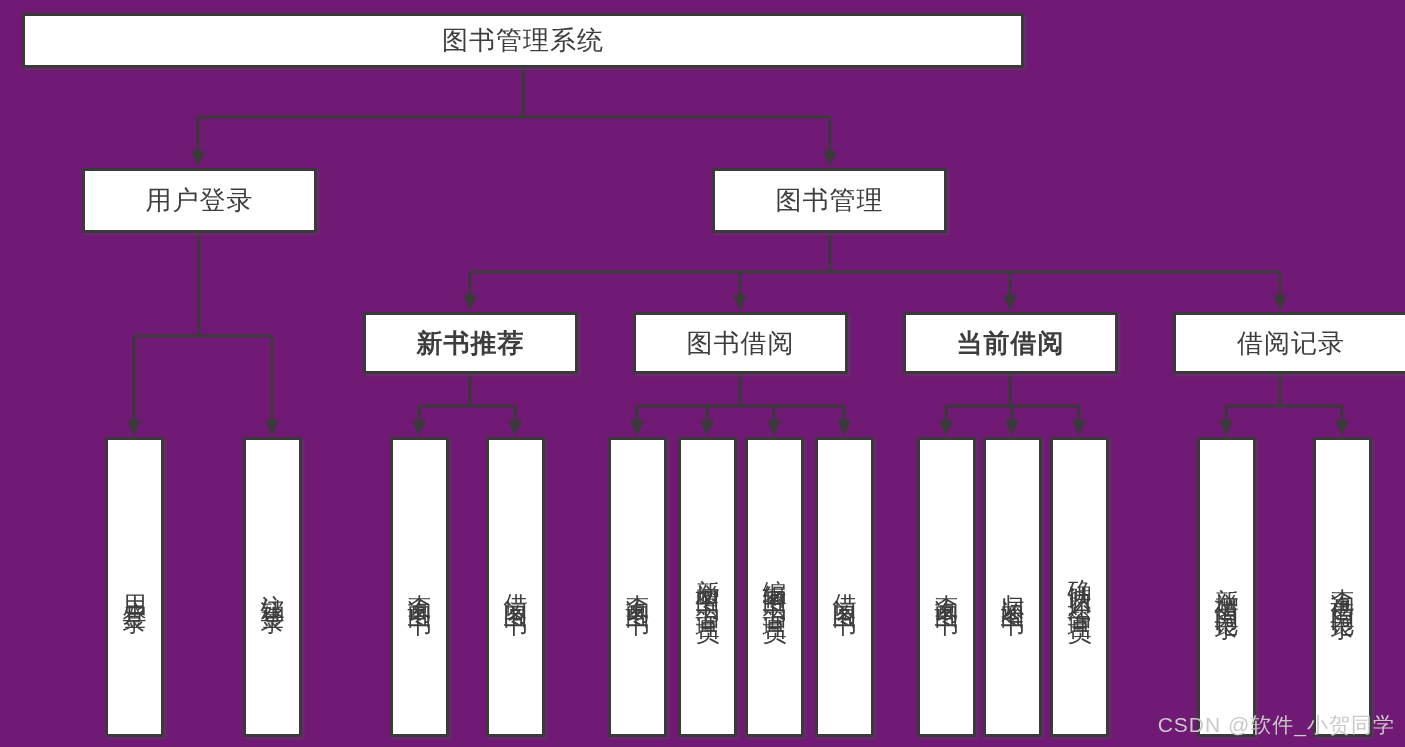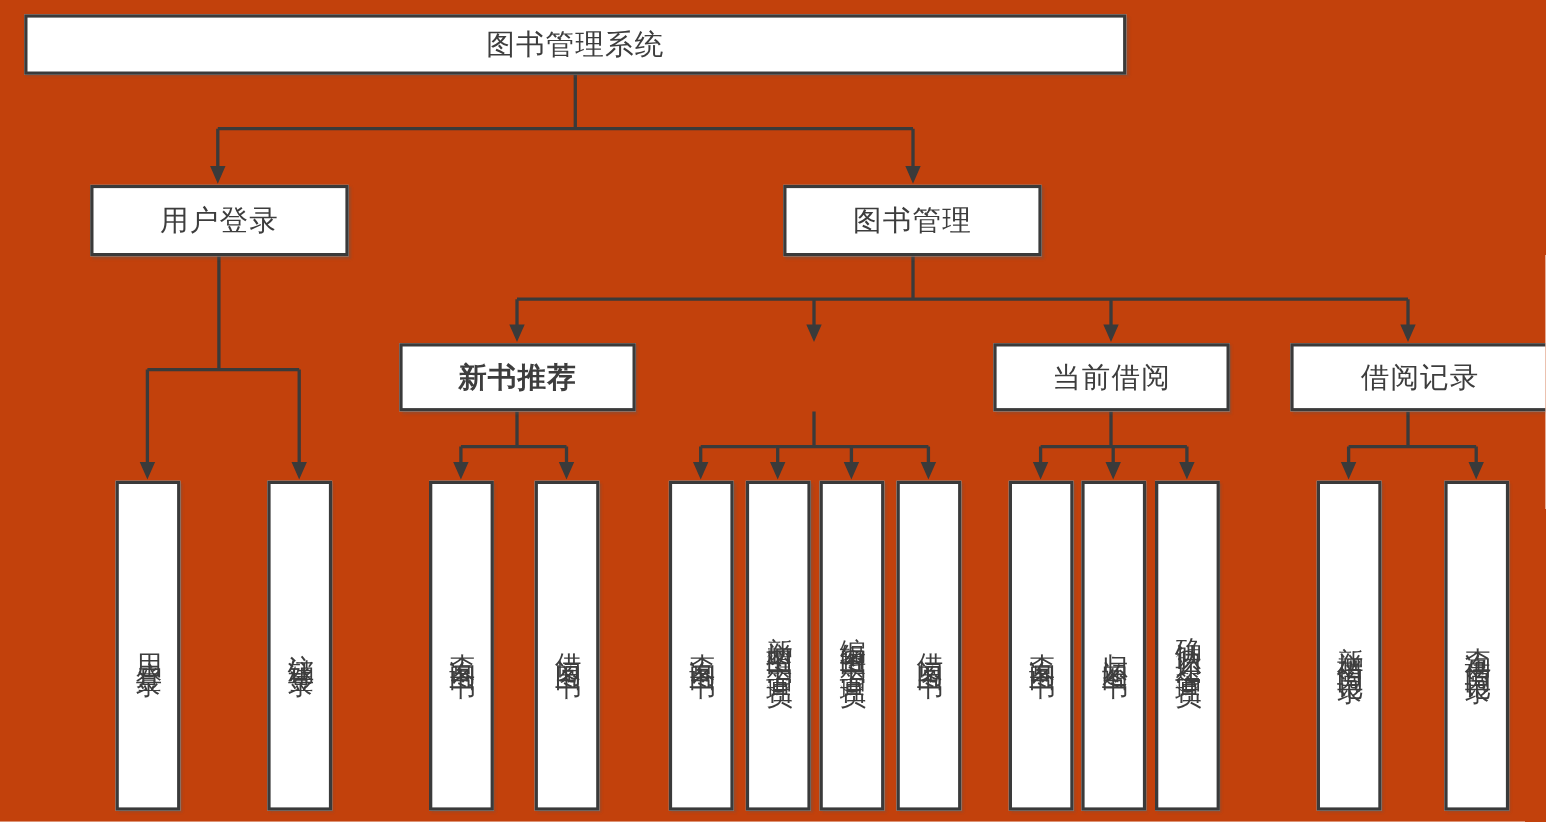--- a/index.html
+++ b/index.html
@@ -1,20 +1,20 @@
 <!DOCTYPE html>
 <html><head>
 <meta charset="utf-8">
 <style>
   html, body { margin: 0; padding: 0; background: #ffffff; }
   .stage {
     position: relative;
     width: 1405px;
     height: 747px;
-    background: #c2410c;
+    background: #701a75;
     font-family: "Liberation Sans", sans-serif;
     overflow: hidden;
   }
   .wires {
     position: absolute;
     left: 0; top: 0;
     width: 1405px; height: 747px;
     z-index: 1;
   }
   .node {
@@ -82,21 +82,24 @@
   <div class="node h-node" style="left:82px; top:168px; width:235px; height:65px;">
     <span>用户登录</span>
   </div>
   <div class="node h-node" style="left:712px; top:168px; width:235px; height:65px;align-items:center;">
     <span>图书管理</span>
   </div>
 
   <div class="node h-node" style="left:363px; top:312px; width:215px; height:62px;font-weight:bold;">
     <span>新书推荐</span>
   </div>
-  <div class="node h-node" style="left:903px; top:312px; width:215px; height:62px;">
+  <div class="node h-node" style="left:633px; top:312px; width:215px; height:62px;">
+    <span>图书借阅</span>
+  </div>
+  <div class="node h-node" style="left:903px; top:312px; width:215px; height:62px;font-weight:bold;">
     <span>当前借阅</span>
   </div>
   <div class="node h-node" style="left:1173px; top:312px; width:236px; height:62px;">
     <span>借阅记录</span>
   </div>
 
   <div class="node v-node" style="left:105px;">
     <span>用户登录</span>
   </div>
   <div class="node v-node" style="left:243px;">
@@ -133,14 +136,15 @@
     <span>确认归还（管理员）</span>
   </div>
 
   <div class="node v-node" style="left:1197px;">
     <span>新增借阅记录</span>
   </div>
   <div class="node v-node" style="left:1313px;">
     <span>查询借阅记录</span>
   </div>
 
+  <div class="watermark">CSDN @软件_小贺同学</div>
 
 </div>
 
 </body></html>

